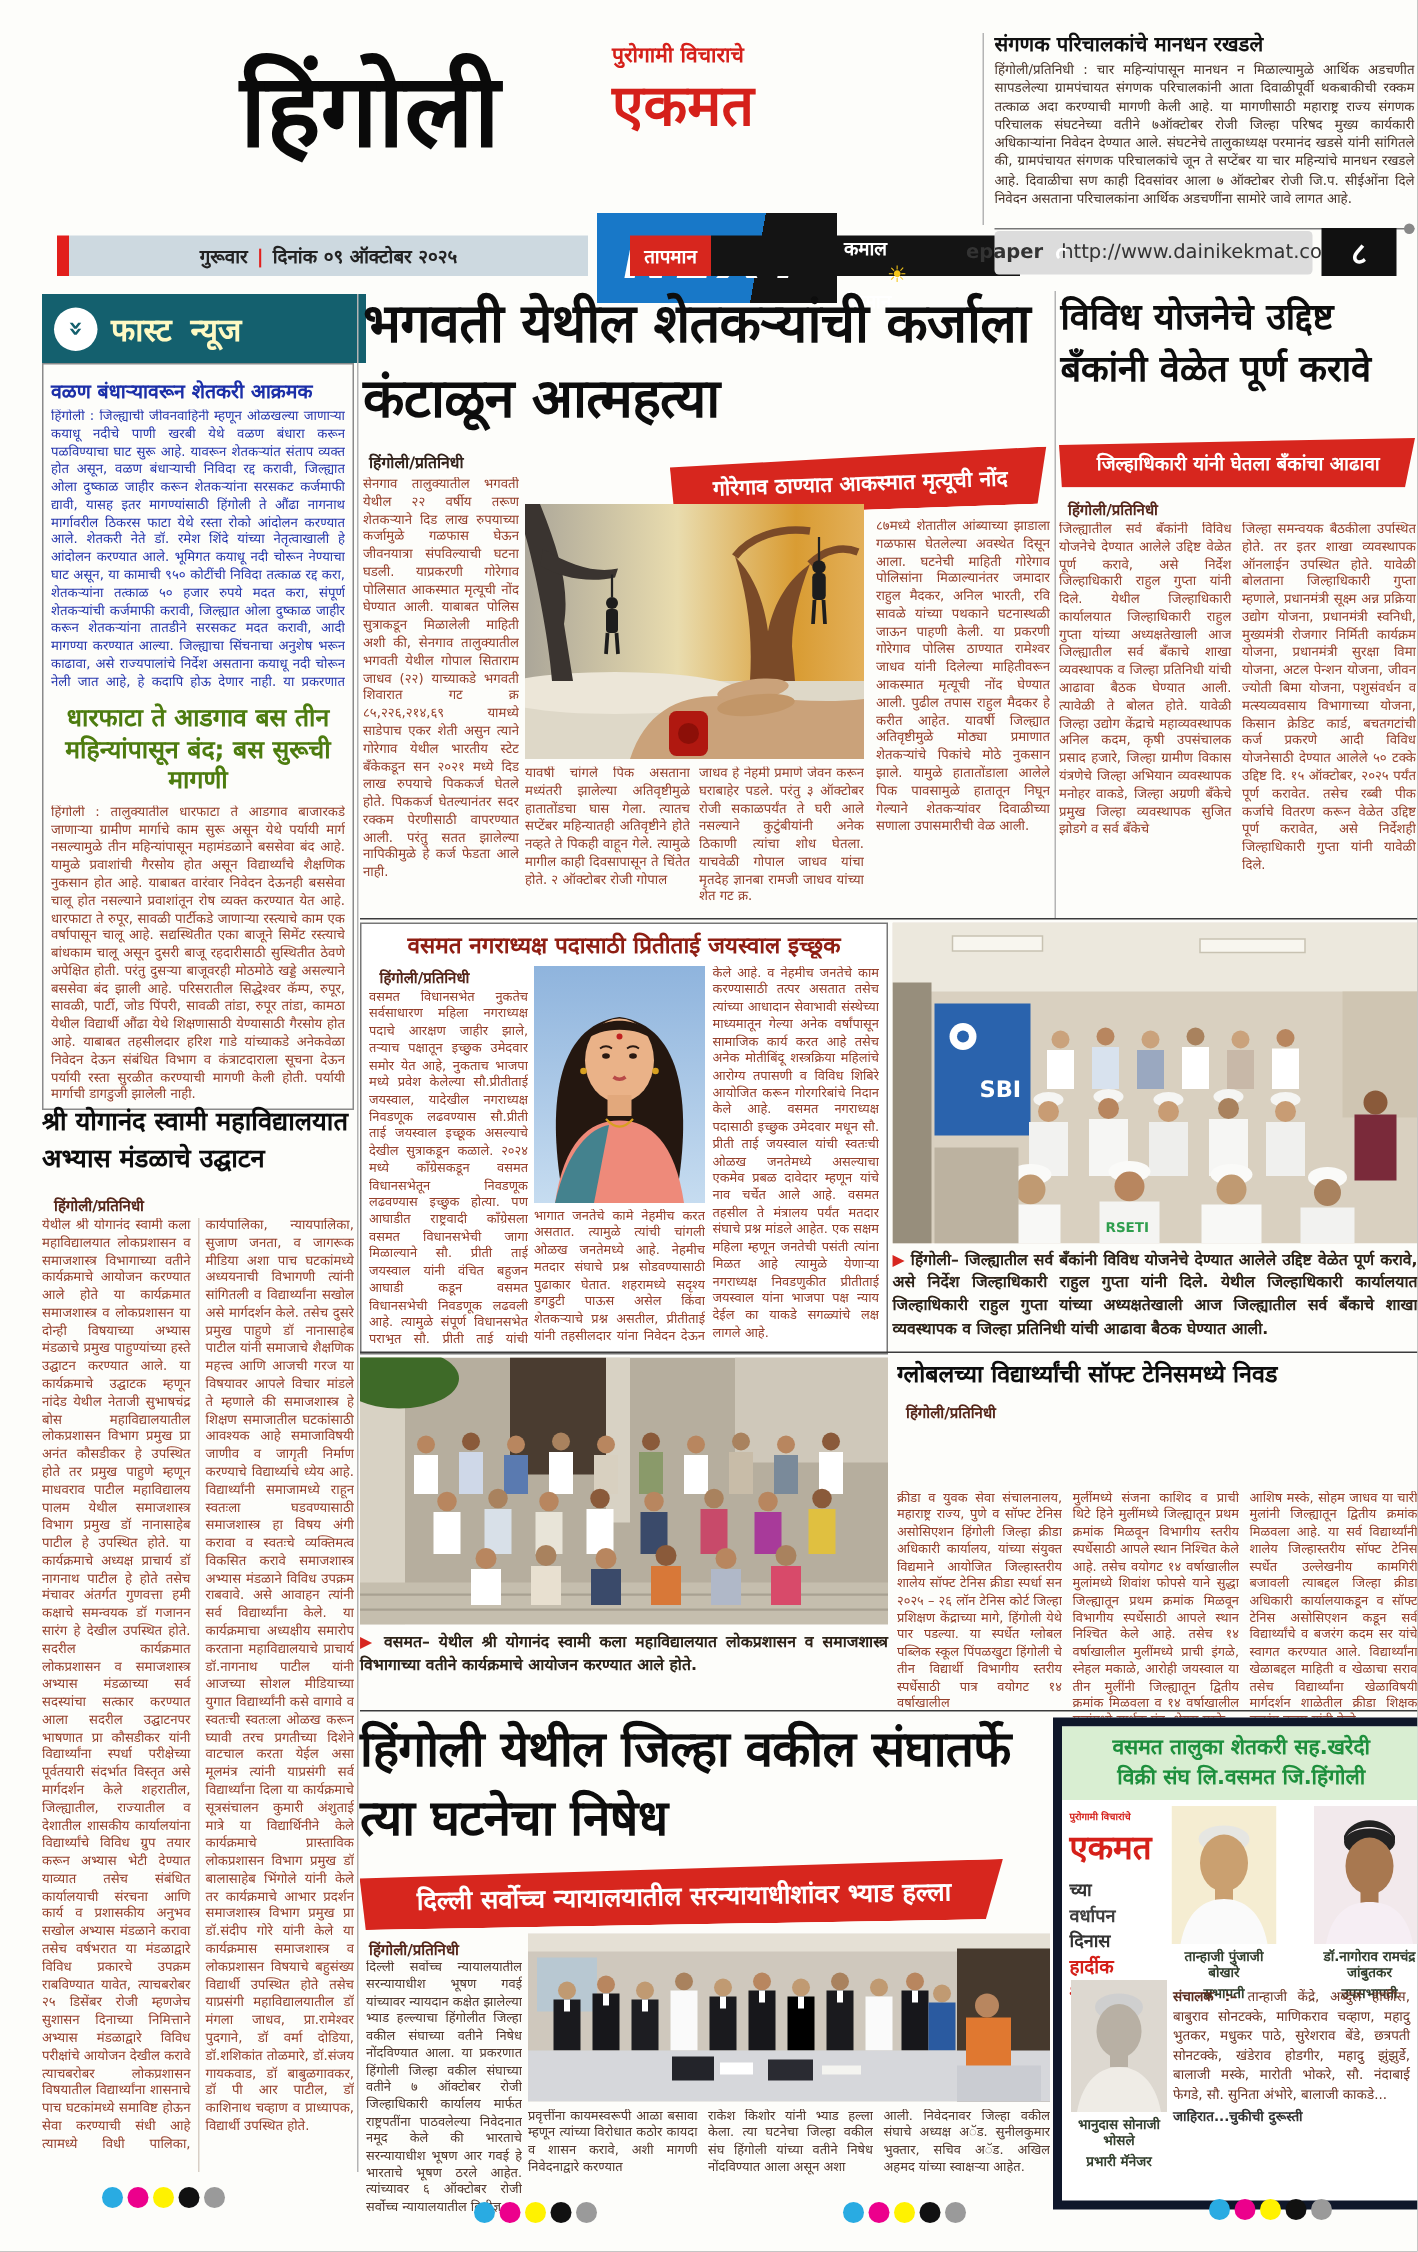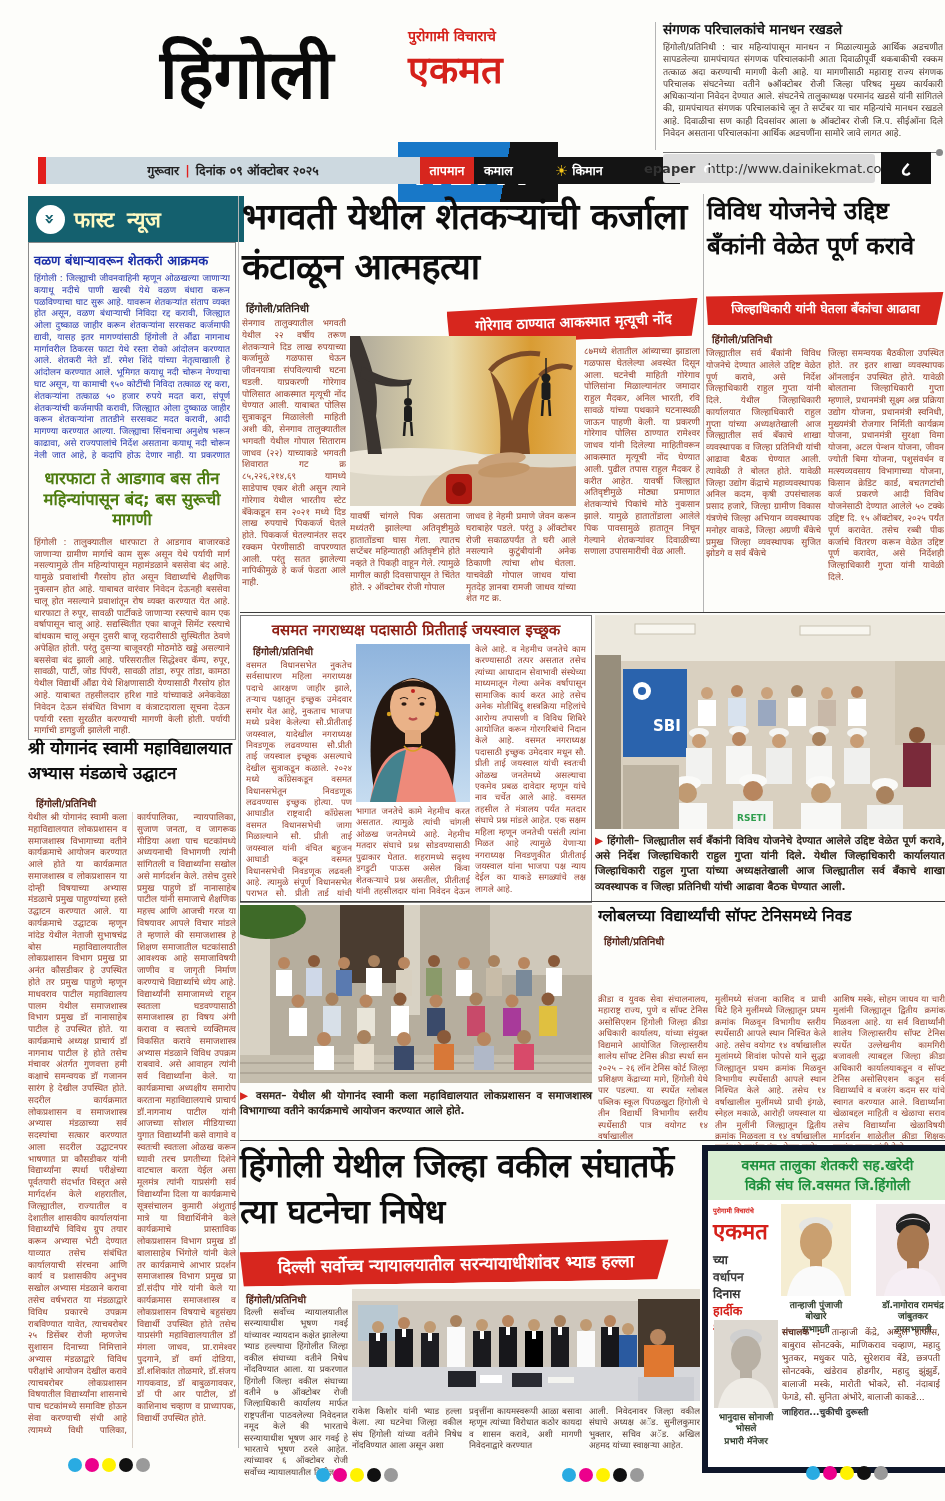--- a/index.html
+++ b/index.html
@@ -64,27 +64,27 @@
 
   <div class="abs" style="left:663px;top:20px;width:280px;">
     <div style="font-size:13.5px;font-weight:bold;color:#111;margin-bottom:3px;">संगणक परिचालकांचे मानधन रखडले</div>
     <div class="jt ov" style="font-size:8.9px;line-height:1.38;color:#4a342a;height:108px;">हिंगोली/प्रतिनिधी : चार महिन्यांपासून मानधन न मिळाल्यामुळे आर्थिक अडचणीत सापडलेल्या ग्रामपंचायत संगणक परिचालकांनी आता दिवाळीपूर्वी थकबाकीची रक्कम तत्काळ अदा करण्याची मागणी केली आहे. या मागणीसाठी महाराष्ट्र राज्य संगणक परिचालक संघटनेच्या वतीने ७ऑक्टोबर रोजी जिल्हा परिषद मुख्य कार्यकारी अधिकाऱ्यांना निवेदन देण्यात आले. संघटनेचे तालुकाध्यक्ष परमानंद खडसे यांनी सांगितले की, ग्रामपंचायत संगणक परिचालकांचे जून ते सप्टेंबर या चार महिन्यांचे मानधन रखडले आहे. दिवाळीचा सण काही दिवसांवर आला ७ ऑक्टोबर रोजी जि.प. सीईओंना दिले निवेदन असताना परिचालकांना आर्थिक अडचणींना सामोरे जावे लागत आहे.</div>
     <div style="border-top:1px solid #777;margin-top:3px;position:relative;">
       <span style="position:absolute;right:0;top:-4px;width:7px;height:7px;border-radius:50%;background:#888;display:inline-block;"></span>
     </div>
   </div>
 
   <div class="abs" style="left:38px;top:157px;width:8px;height:27px;background:#e21f1c;"></div>
-  <div class="abs datebar" style="left:46px;top:157px;width:374px;height:27px;">
+  <div class="abs datebar" style="left:46px;top:157px;width:346px;height:27px;">
     <span class="b">गुरूवार</span>
     <span style="color:#e21f1c;font-weight:bold;">|</span>
     <span class="b">दिनांक ०९ ऑक्टोबर २०२५</span>
   </div>
   <div class="abs tempbox" style="left:420px;top:157px;width:54px;height:27px;">तापमान</div>
-  <div class="abs blackbar" style="left:474px;top:157px;width:186px;height:27px;padding:0 10px;">
+  <div class="abs blackbar" style="left:474px;top:157px;width:186px;height:27px;padding:0 10px;flex-direction:column;">
     <span>कमाल</span>
     <span style="margin-left:42px;color:#f5c518;font-size:15px;">☀</span>
     <span style="margin-left:4px;">किमान</span>
   </div>
   <div class="abs epaper" style="left:663px;top:154px;width:212px;height:29px;">
     <span class="b">epaper</span>
     <span class="globe"></span>
     <span>http://www.dainikekmat.com</span>
   </div>
   <div class="abs pagenum" style="left:881px;top:152px;width:50px;height:32px;">८</div>
@@ -395,22 +395,22 @@
       <rect x="96" y="82" width="28" height="16" fill="#23242a"></rect>
       <rect x="160" y="84" width="30" height="14" fill="#2a2b32"></rect>
       <rect x="128" y="86" width="22" height="8" fill="#ffffff"></rect>
       <rect x="196" y="88" width="26" height="6" fill="#f4f4f0"></rect>
       <circle cx="306" cy="48" r="8" fill="#b8865f"></circle>
         <rect x="292" y="56" width="30" height="34" fill="#e07830"></rect>
       <rect x="286" y="88" width="56" height="24" fill="#caccd2"></rect>
     </svg>
   </div>
   <div class="abs colrow" style="left:352px;top:1406px;width:348px;height:78px;">
+    <div class="jt ov body-xs" style="width:113px;height:78px;color:#53382e;">प्रवृत्तींना कायमस्वरूपी आळा बसावा म्हणून त्यांच्या विरोधात कठोर कायदा व शासन करावे, अशी मागणी निवेदनाद्वारे करण्यात</div>
     <div class="jt ov body-xs" style="width:110px;height:78px;color:#53382e;">राकेश किशोर यांनी भ्याड हल्ला केला. त्या घटनेचा जिल्हा वकील संघ हिंगोली यांच्या वतीने निषेध नोंदविण्यात आला असून अशा</div>
-    <div class="jt ov body-xs" style="width:113px;height:78px;color:#53382e;">प्रवृत्तींना कायमस्वरूपी आळा बसावा म्हणून त्यांच्या विरोधात कठोर कायदा व शासन करावे, अशी मागणी निवेदनाद्वारे करण्यात</div>
     <div class="jt ov body-xs" style="width:111px;height:78px;color:#53382e;">आली. निवेदनावर जिल्हा वकील संघाचे अध्यक्ष अॅड. सुनीलकुमार भुक्तार, सचिव अॅड. अखिल अहमद यांच्या स्वाक्षऱ्या आहेत.</div>
   </div>
 
   <div class="abs ad-box" style="left:702px;top:1145px;width:239px;height:316px;">
     <div class="ad-head">
       <div>वसमत तालुका शेतकरी सह.खरेदी</div>
       <div>विक्री संघ लि.वसमत जि.हिंगोली</div>
     </div>
     <div style="position:relative;height:254px;">
       <div class="abs" style="left:5px;top:6px;width:62px;">

